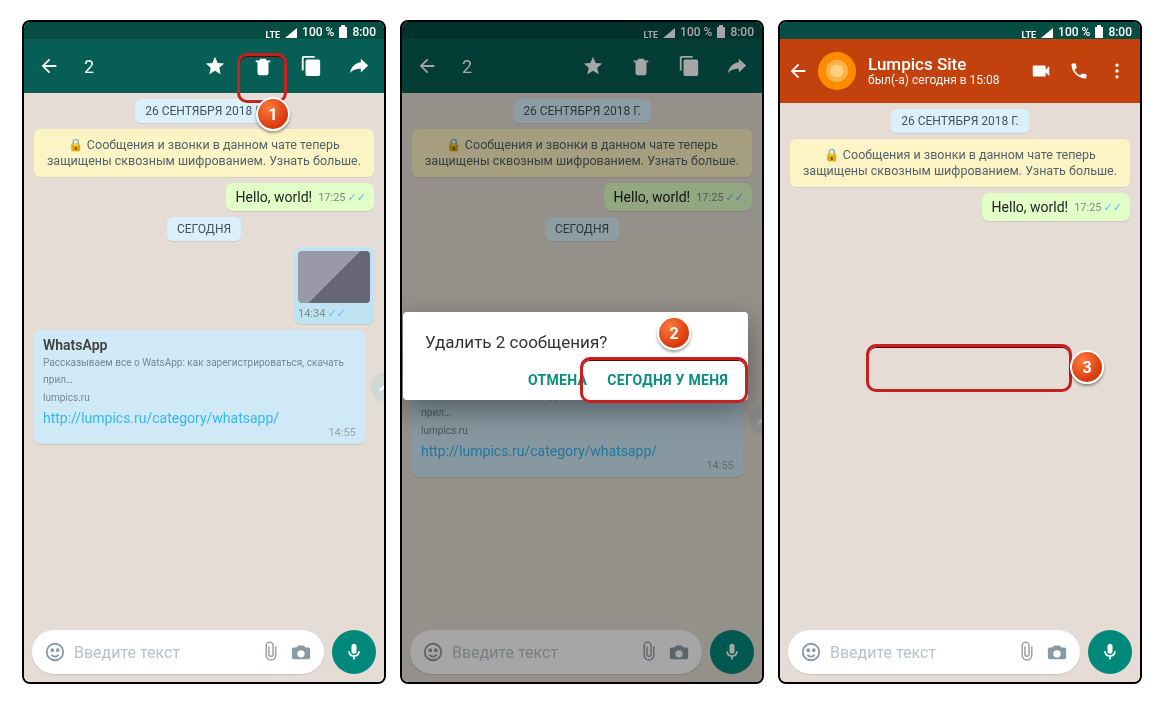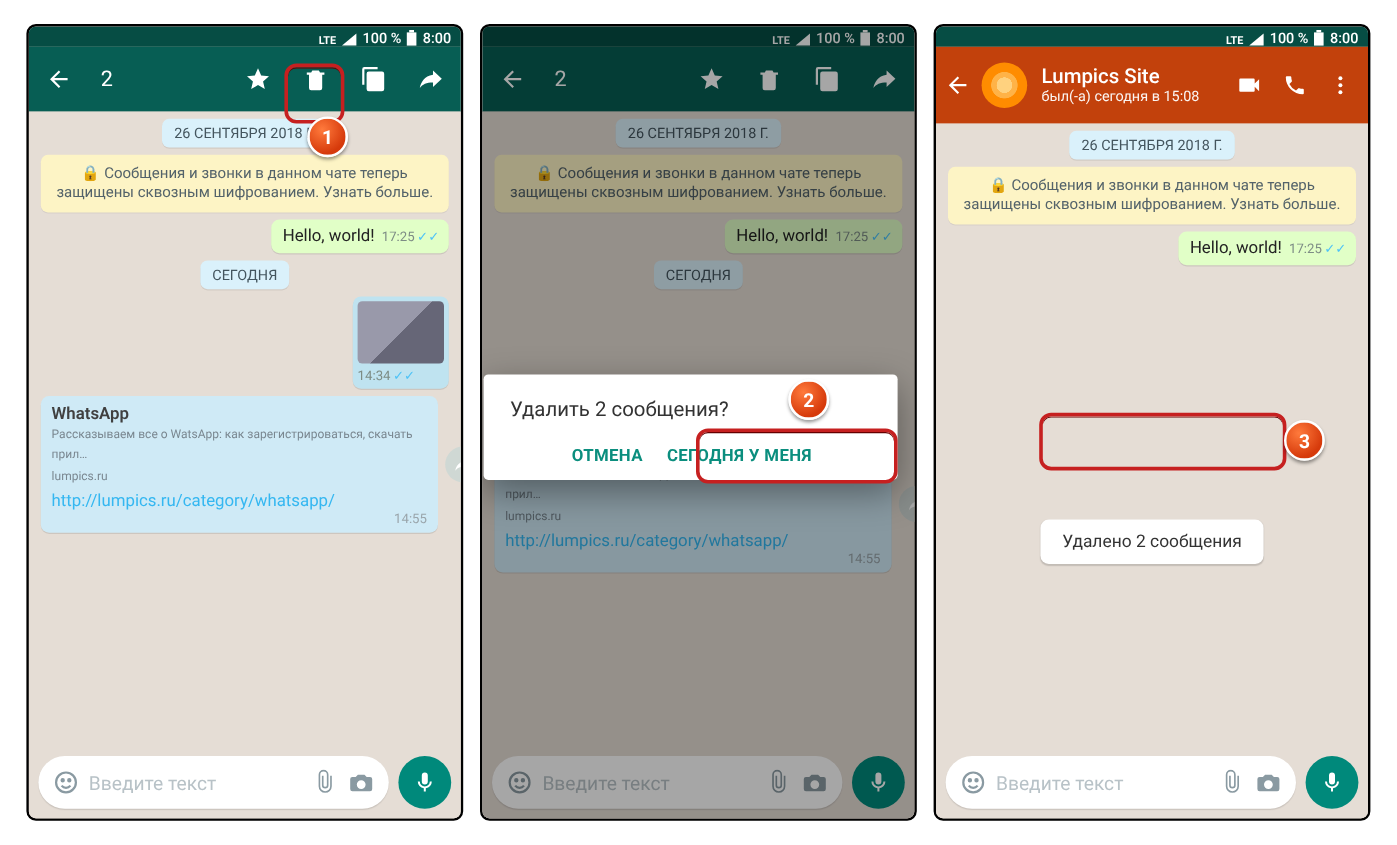--- a/index.html
+++ b/index.html
@@ -41,21 +41,21 @@
   
   .inputbar{position:absolute;bottom:8px;left:8px;right:8px;display:flex;gap:8px;align-items:center}
   .txtbox{flex:1;background:#fff;border-radius:22px;height:44px;display:flex;align-items:center;padding:0 8px;box-shadow:0 1px 1px rgba(0,0,0,.12)}
   .txtbox .emo,.txtbox .clip,.txtbox .cam{width:30px;display:flex;align-items:center;justify-content:center;color:#8a9aa2}
   .txtbox .ph{flex:1;color:#b8c2c7;font-size:16px;padding-left:4px}
   .micbtn{width:44px;height:44px;border-radius:50%;background:#00897b;display:flex;align-items:center;justify-content:center;color:#fff}
   
   .dim{position:absolute;inset:0;background:rgba(0,0,0,.35)}
   .dialog{position:absolute;left:1px;right:14px;top:290px;background:#fff;border-radius:4px;box-shadow:0 10px 30px rgba(0,0,0,.4);padding:20px 20px 12px 22px}
   .dialog .dtitle{font-size:17px;color:#333;margin-bottom:20px}
-  .dialog .dacts{display:flex;justify-content:center;gap:20px}
+  .dialog .dacts{display:flex;justify-content:flex-end;gap:20px}
   .dialog .dacts span{color:#0b8e7e;font-weight:700;font-size:14px;letter-spacing:.3px}
   
   .hl{position:absolute;border:3px solid #c62020;border-radius:10px;pointer-events:none;box-shadow:0 1px 0 #600 inset}
   .badge{position:absolute;width:30px;height:30px;border-radius:50%;background:radial-gradient(circle at 35% 30%,#ff7a3c,#d63a0b 70%);color:#fff;font-weight:700;font-size:16px;display:flex;align-items:center;justify-content:center;border:2px solid #fff;box-shadow:0 2px 3px rgba(0,0,0,.4)}
   .toast{align-self:center;background:#fff;border-radius:7px;padding:10px 18px;font-size:14.5px;color:#333;box-shadow:0 1px 1px rgba(0,0,0,.15);margin-top:auto;margin-bottom:auto}
   svg{display:block}
 </style>
 </head>
 <body>
 
@@ -318,21 +318,20 @@
   <div class="chat">
     <div class="datechip">26 СЕНТЯБРЯ 2018 Г.</div>
     <div class="encbox">🔒 Сообщения и звонки в данном чате теперь защищены сквозным шифрованием. Узнать больше.</div>
     <div class="bubble-out">
       <span>Hello, world!</span>
       <span class="msgtime">
             <span>17:25</span>
             <span class="ticks">✓✓</span>
           </span>
     </div>
-    <div class="toast">Удалено 2 сообщения</div>
   </div>
   <div class="inputbar">
     <div class="txtbox">
       <span class="emo">
             <svg width="22" height="22" viewBox="0 0 24 24" fill="none" stroke="#8a9aa2" stroke-width="2">
               <circle cx="12" cy="12" r="9"></circle>
               <circle cx="9" cy="10" r="1" fill="#8a9aa2"></circle>
               <circle cx="15" cy="10" r="1" fill="#8a9aa2"></circle>
               <path d="M8 15c1 1.3 2.4 2 4 2s3-.7 4-2"></path>
             </svg>

